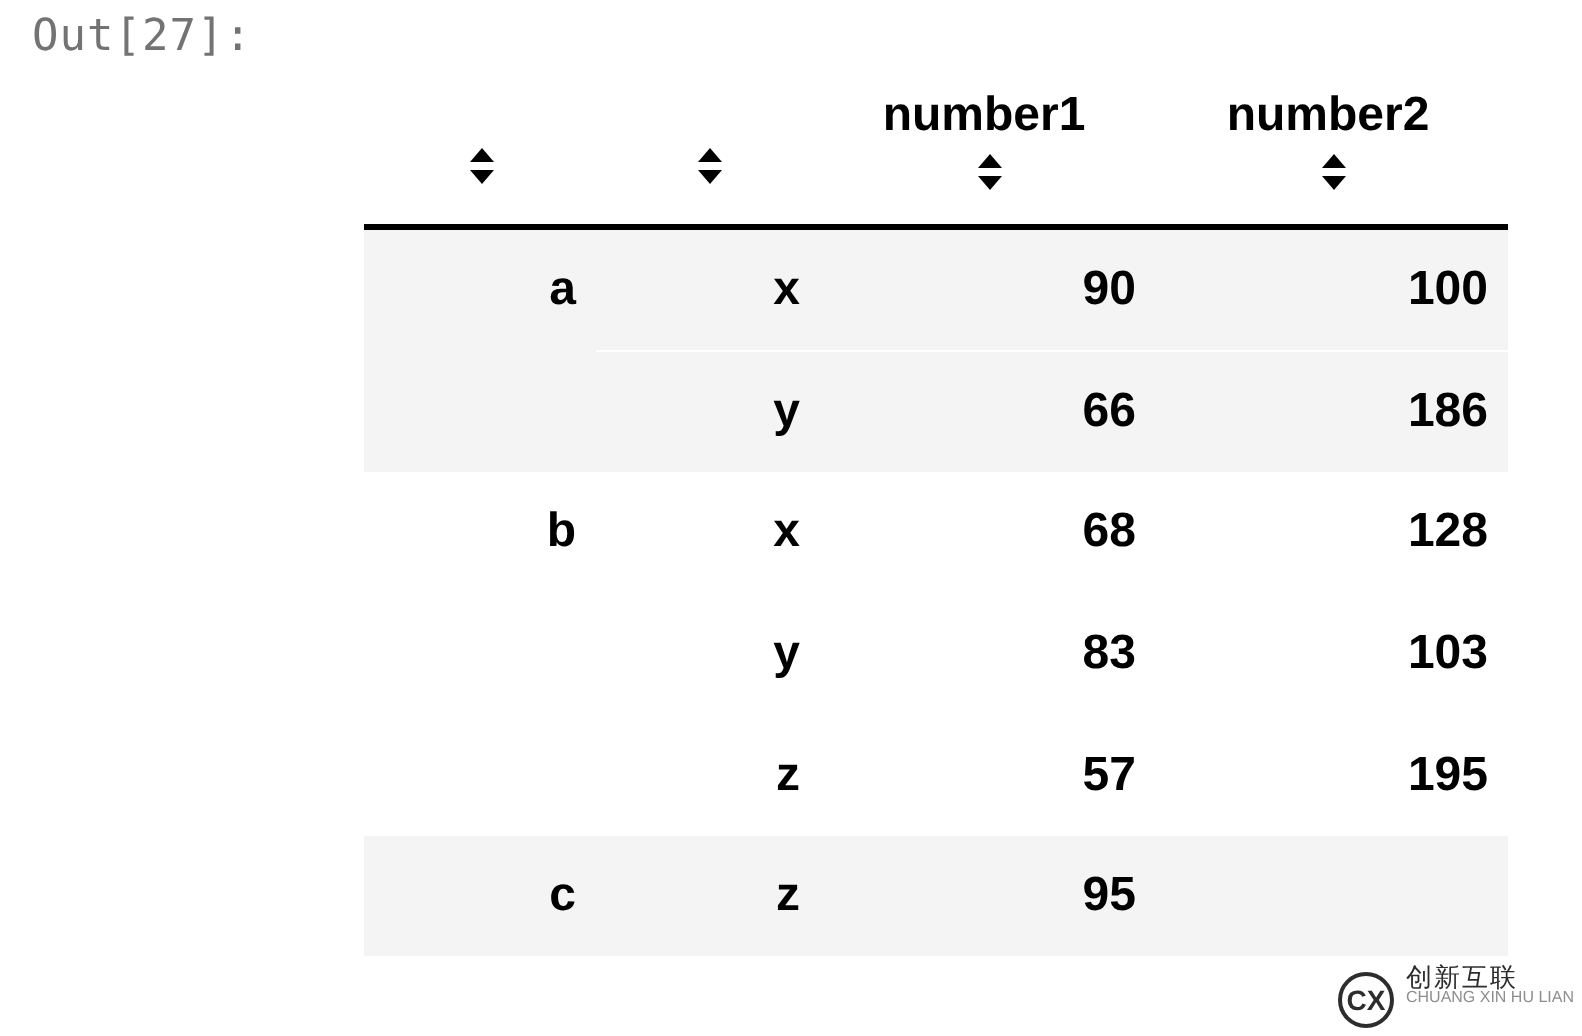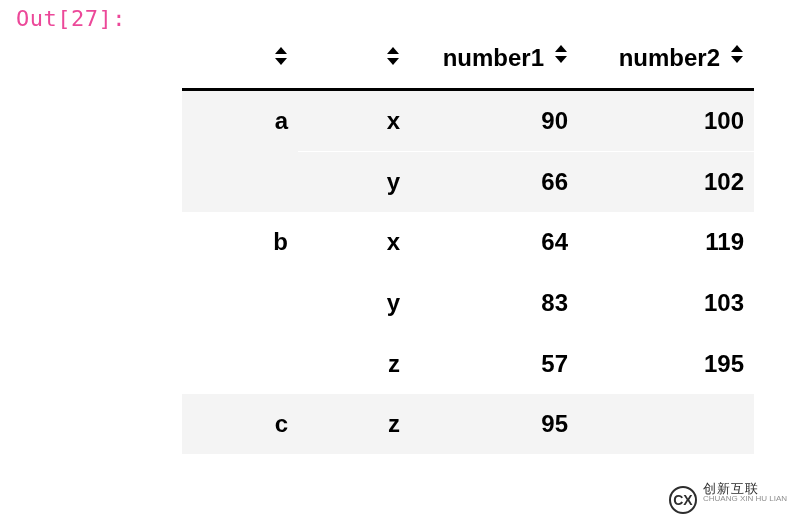--- a/index.html
+++ b/index.html
@@ -13,21 +13,21 @@
     overflow: hidden;
   }
   .wrap {
     position: relative;
     width: 791px; height: 518px;
   }
   .out-label {
     position: absolute;
     top: 6px; left: 16px;
     font-family: "Menlo", "Consolas", monospace;
-    color: #ec4899;
+    color: #737373;
     font-size: 22px;
     letter-spacing: 0.5px;
   }
   .table-area {
     position: absolute;
     left: 182px;
     top: 28px;
     width: 572px;
   }
   table {
@@ -74,21 +74,21 @@
   }
   .sort::before {
     top: 1px;
     border-bottom: 7px solid #000;
   }
   .sort::after {
     bottom: 1px;
     border-top: 7px solid #000;
   }
 
-  .th-inner { display: inline-flex; justify-content: flex-end; width: 100%; gap: 4px; }
+  .th-inner { display: inline-flex; align-items: center; justify-content: flex-end; width: 100%; gap: 4px; flex-direction: column; }
 
   
   .wm {
     position: absolute;
     right: 4px; bottom: 4px;
     display: flex; align-items: center;
     font-size: 14px; color: #222;
     gap: 6px;
     opacity: 0.95;
   }
@@ -151,27 +151,27 @@
           <tr class="stripe">
             <td class="idx idx-col1" style="background: rgb(244, 244, 244);">a</td>
             <td class="idx idx-col2">x</td>
             <td class="val">90</td>
             <td class="val">100</td>
           </tr>
           <tr class="stripe">
             <td class="idx idx-col1" style="background: rgb(244, 244, 244);"></td>
             <td class="idx idx-col2" style="border-top: 1px solid rgb(255, 255, 255);">y</td>
             <td class="val" style="border-top: 1px solid rgb(255, 255, 255);">66</td>
-            <td class="val" style="border-top: 1px solid rgb(255, 255, 255);">102</td>
+            <td class="val" style="border-top: 1px solid rgb(255, 255, 255);">186</td>
           </tr>
           <tr>
             <td class="idx idx-col1">b</td>
             <td class="idx idx-col2">x</td>
-            <td class="val">64</td>
-            <td class="val">119</td>
+            <td class="val">68</td>
+            <td class="val">128</td>
           </tr>
           <tr>
             <td class="idx idx-col1"></td>
             <td class="idx idx-col2" style="border-top: 1px solid rgb(255, 255, 255);">y</td>
             <td class="val" style="border-top: 1px solid rgb(255, 255, 255);">83</td>
             <td class="val" style="border-top: 1px solid rgb(255, 255, 255);">103</td>
           </tr>
           <tr>
             <td class="idx idx-col1"></td>
             <td class="idx idx-col2" style="border-top: 1px solid rgb(255, 255, 255);">z</td>

